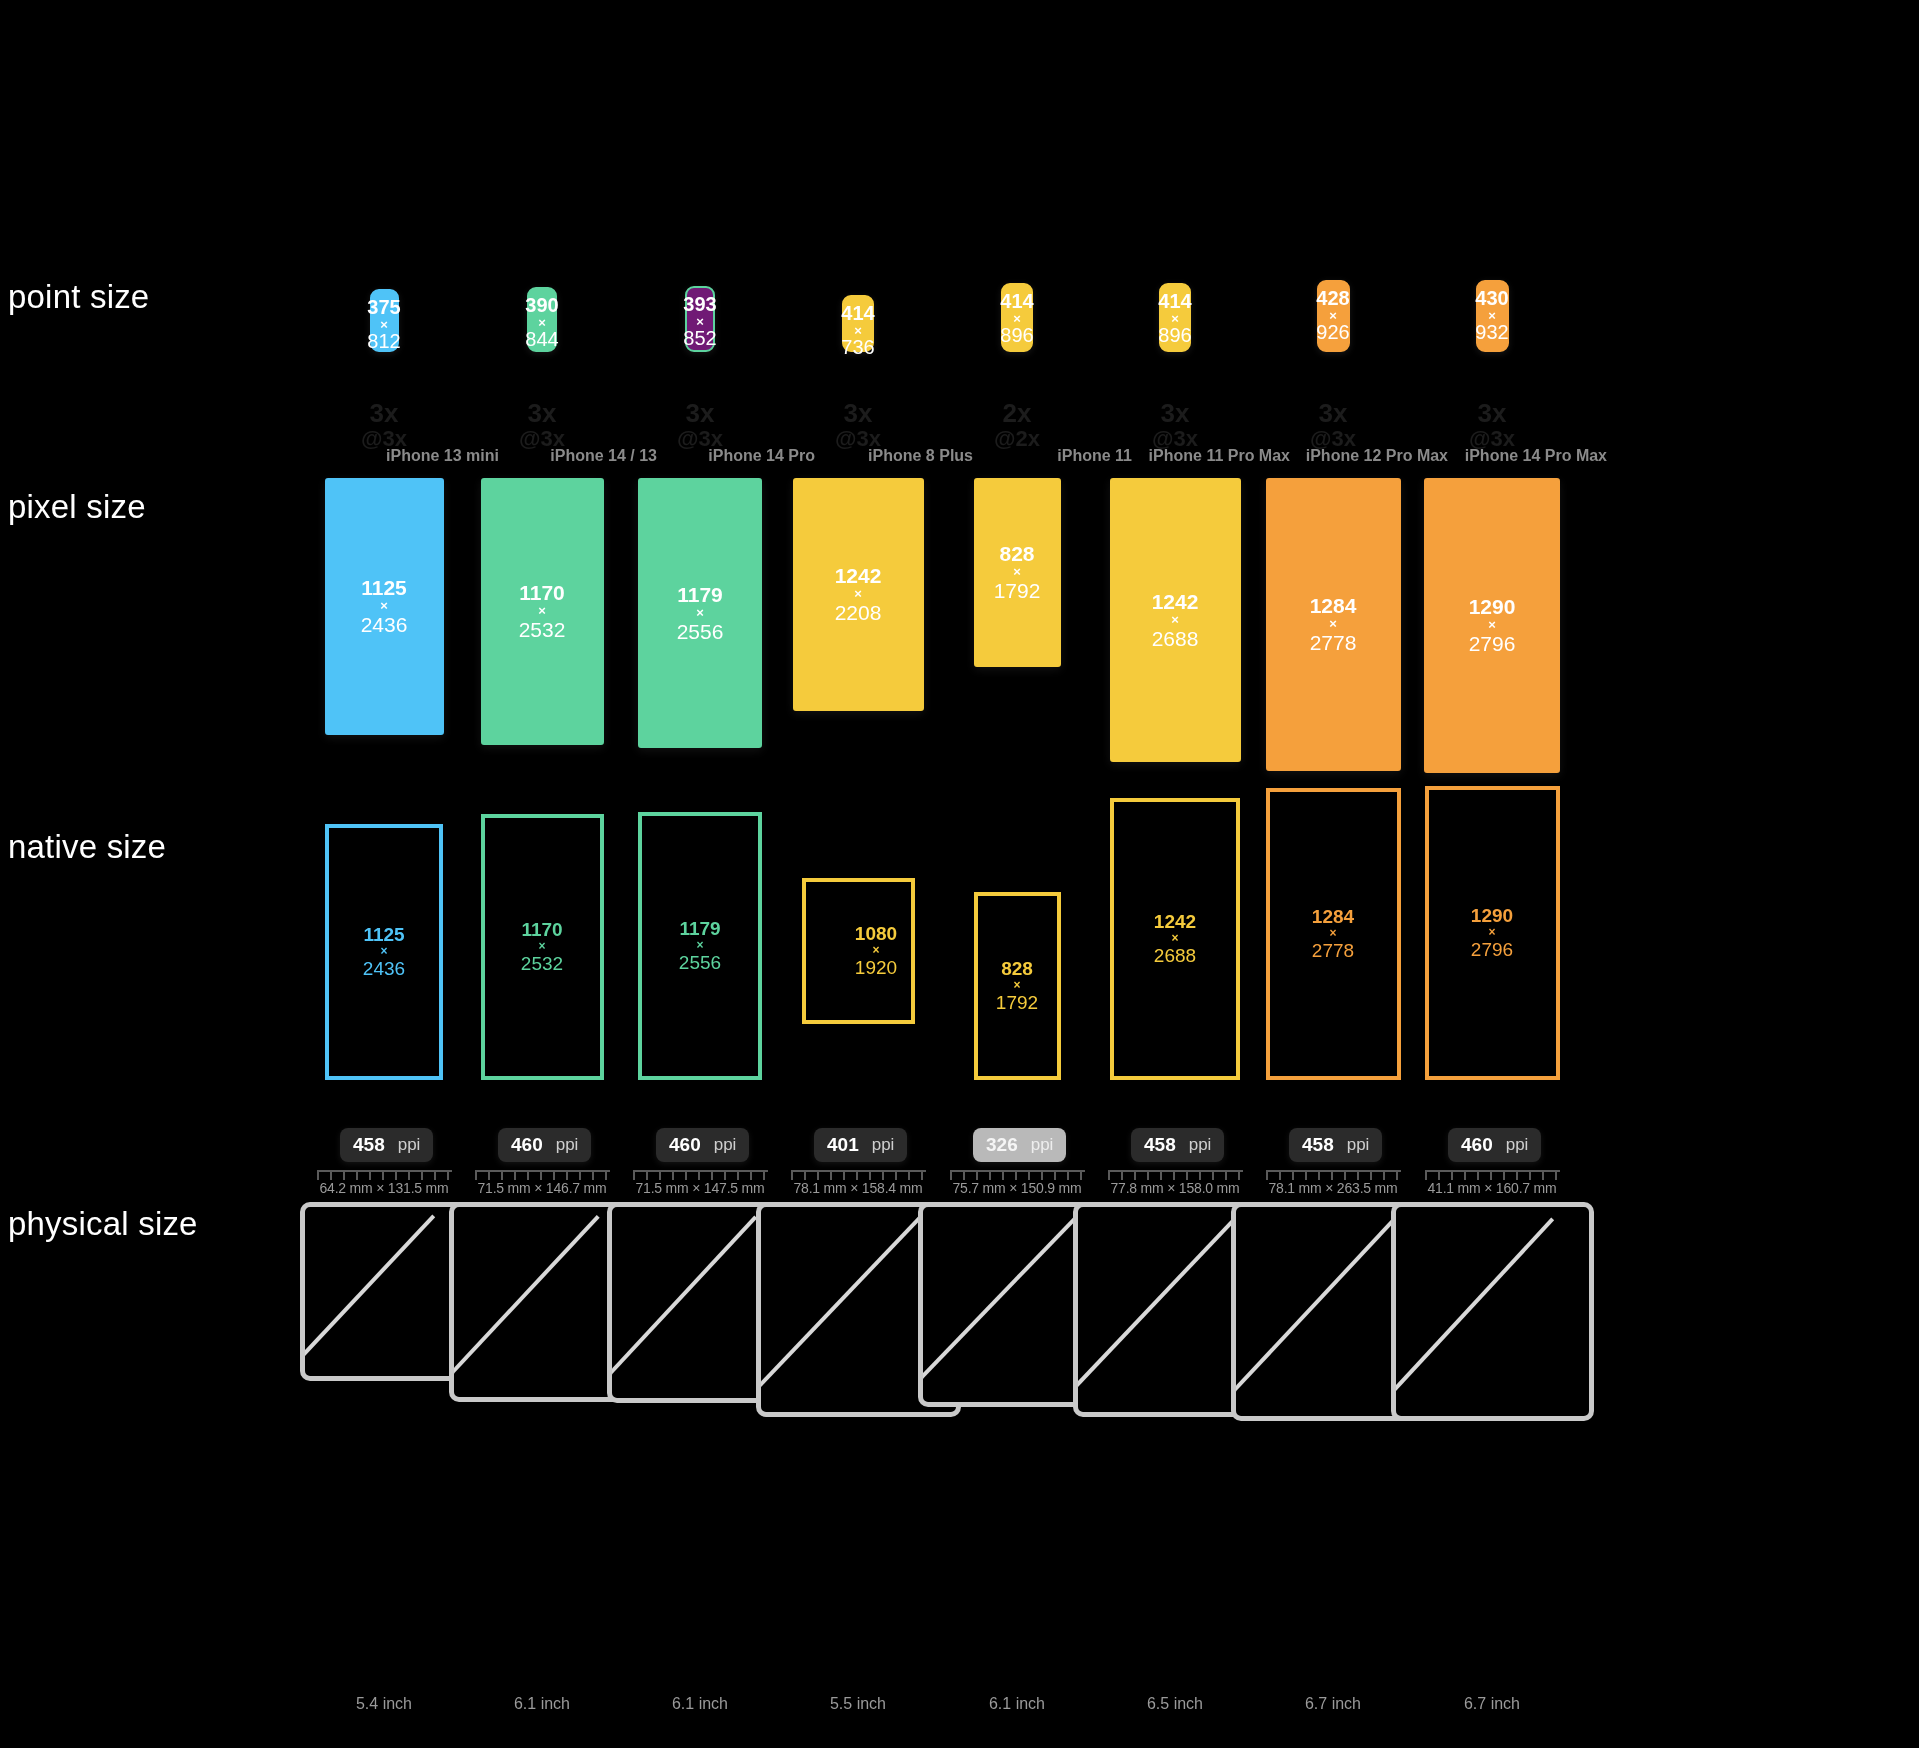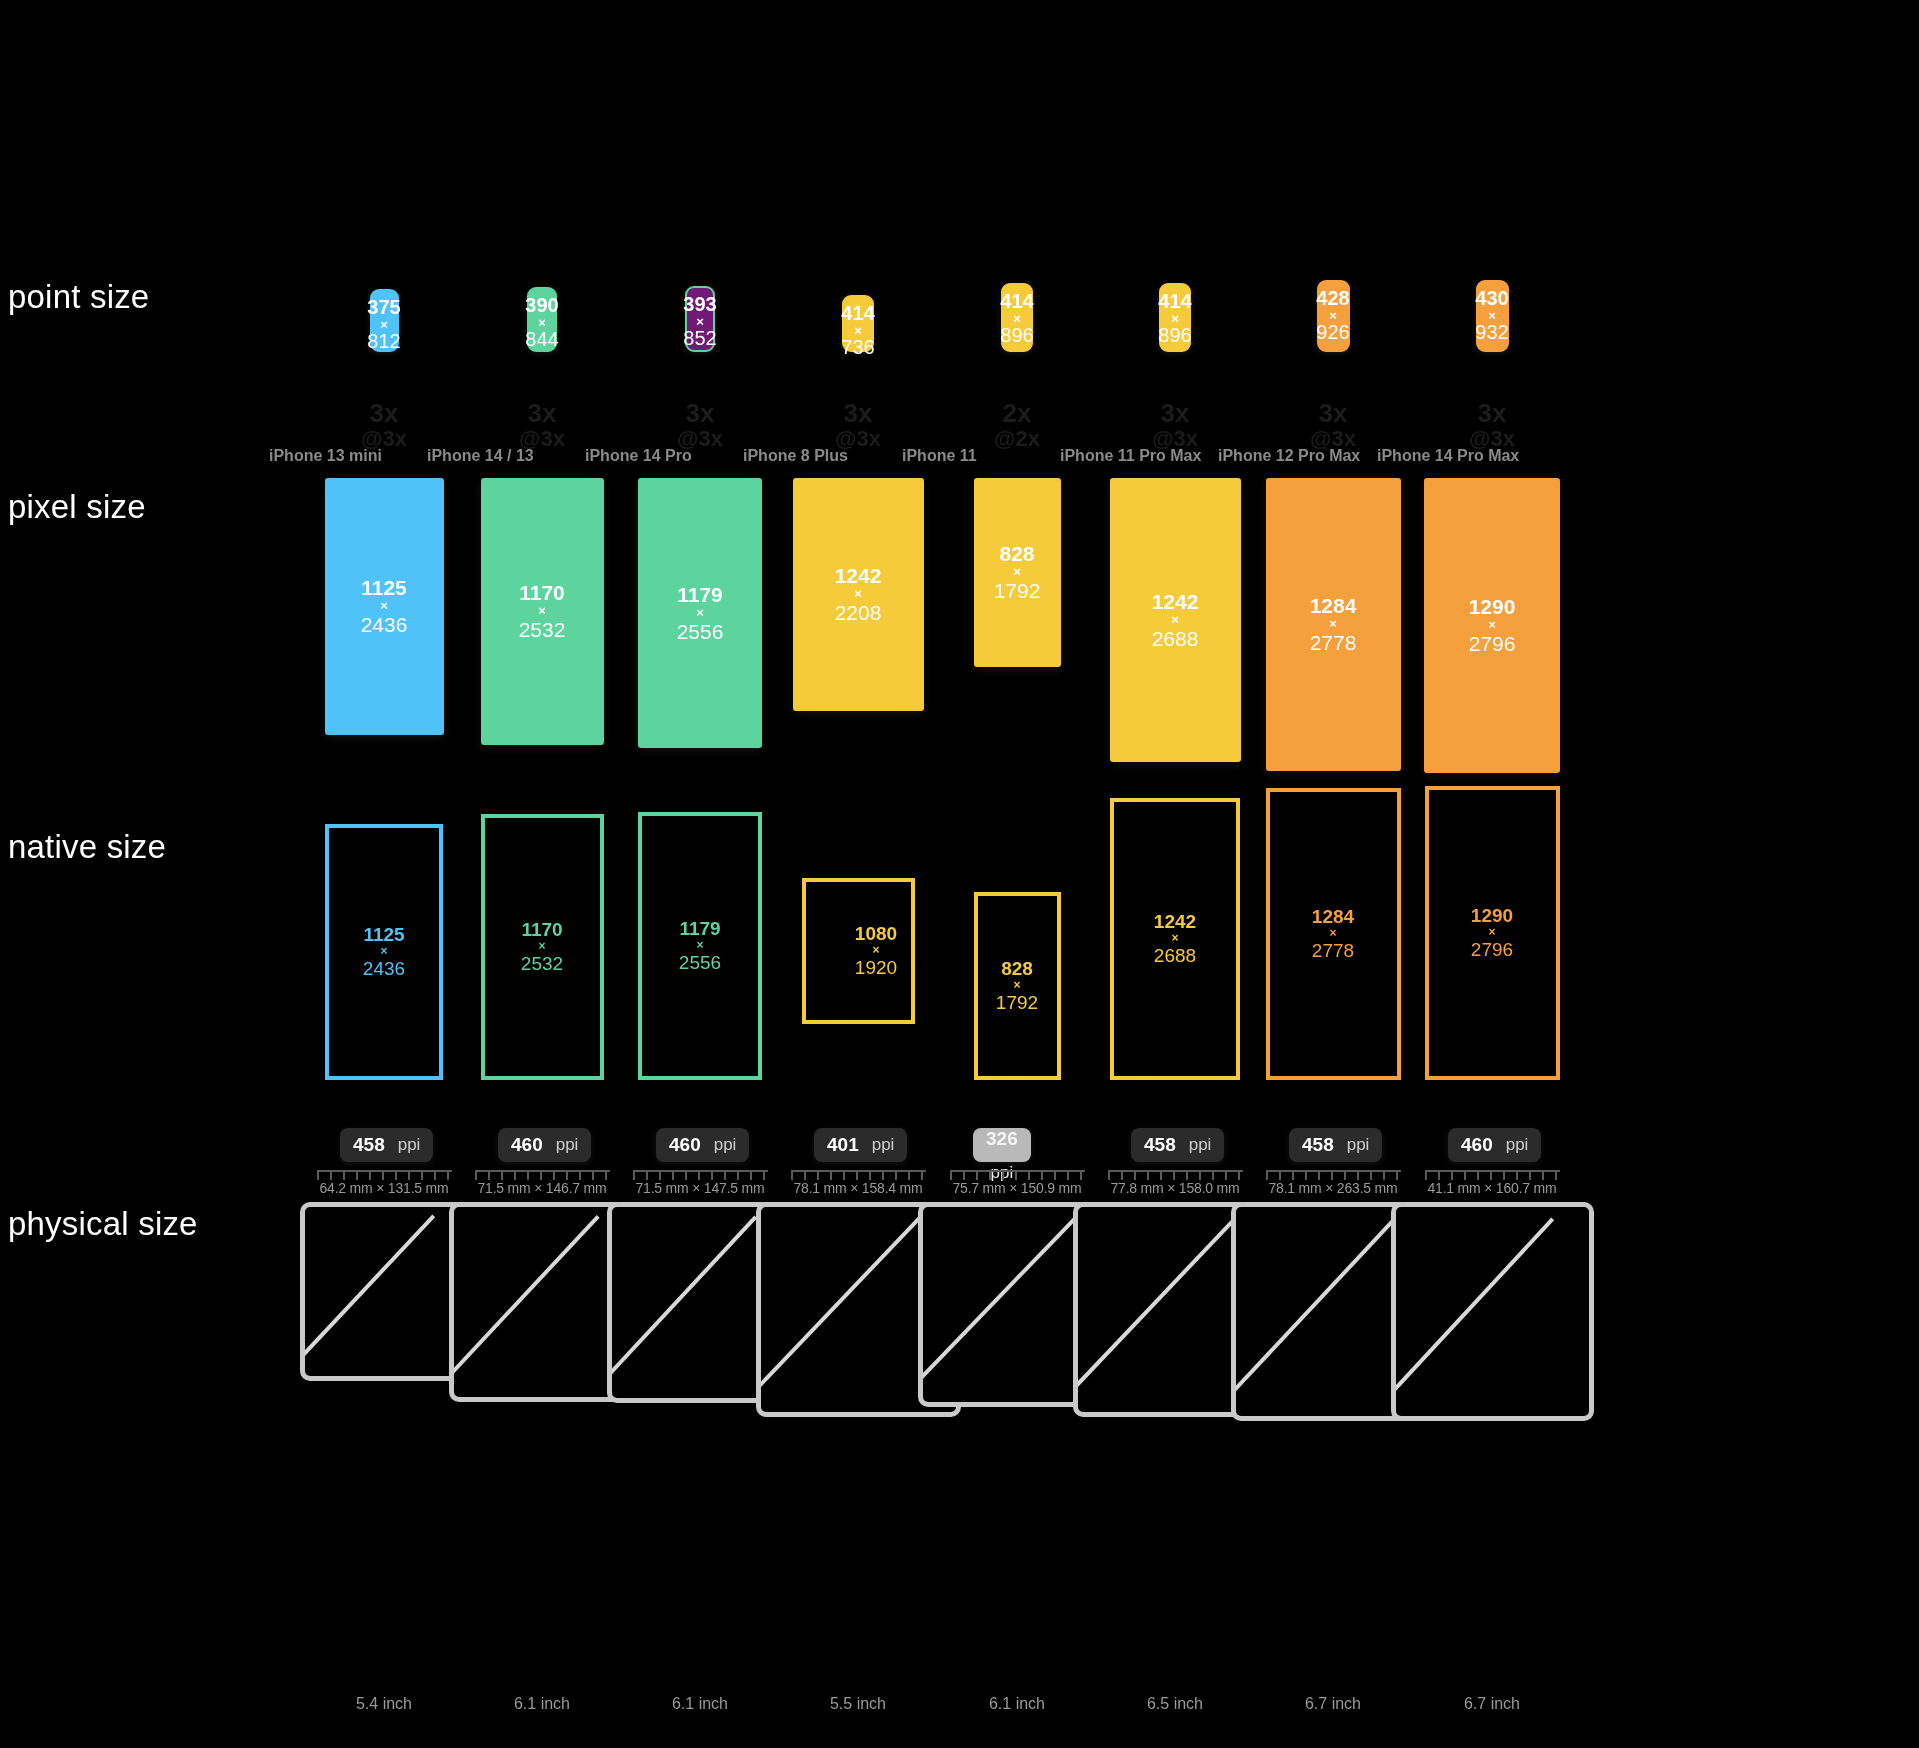--- a/index.html
+++ b/index.html
@@ -55,21 +55,21 @@
     margin-top: 24px;
   }
   .mult .sub { display:block; font-size: 22px; font-weight: 700; }
 
   
   .devname {
     position: absolute;
     color: #8a8a8a;
     font-size: 16px;
     font-weight: 700;
-    text-align: left;
+    text-align: right;
     width: 230px;
     white-space: nowrap;
     overflow: hidden;
   }
 
   
   .px-box {
     position: absolute;
     border-radius: 3px;
     display: flex;
@@ -377,21 +377,21 @@
       <span class="n1">828</span>
       <span class="x">×</span>
       <span class="n2">1792</span>
     </div>
     <div class="nt-box" style="left:973.5px; top:892px; width:87px; height:188px;
                 border-color:#F5CB3C; color:#F5CB3C;">
       <span class="n1">828</span>
       <span class="x">×</span>
       <span class="n2">1792</span>
     </div>
-    <div class="ppi light" style="left:973px; top:1128px;flex-direction:column;">
+    <div class="ppi light" style="left:973px; top:1128px;">
       <span class="val">326</span>
       <span class="unit">ppi</span>
     </div>
     <div class="ruler" style="left:950px; top:1170px; width:135px;">
           <i style="left:0px;"></i>
           <i style="left:13px;"></i>
           <i style="left:26px;"></i>
           <i style="left:39px;"></i>
           <i style="left:52px;"></i>
           <i style="left:65px;"></i>

